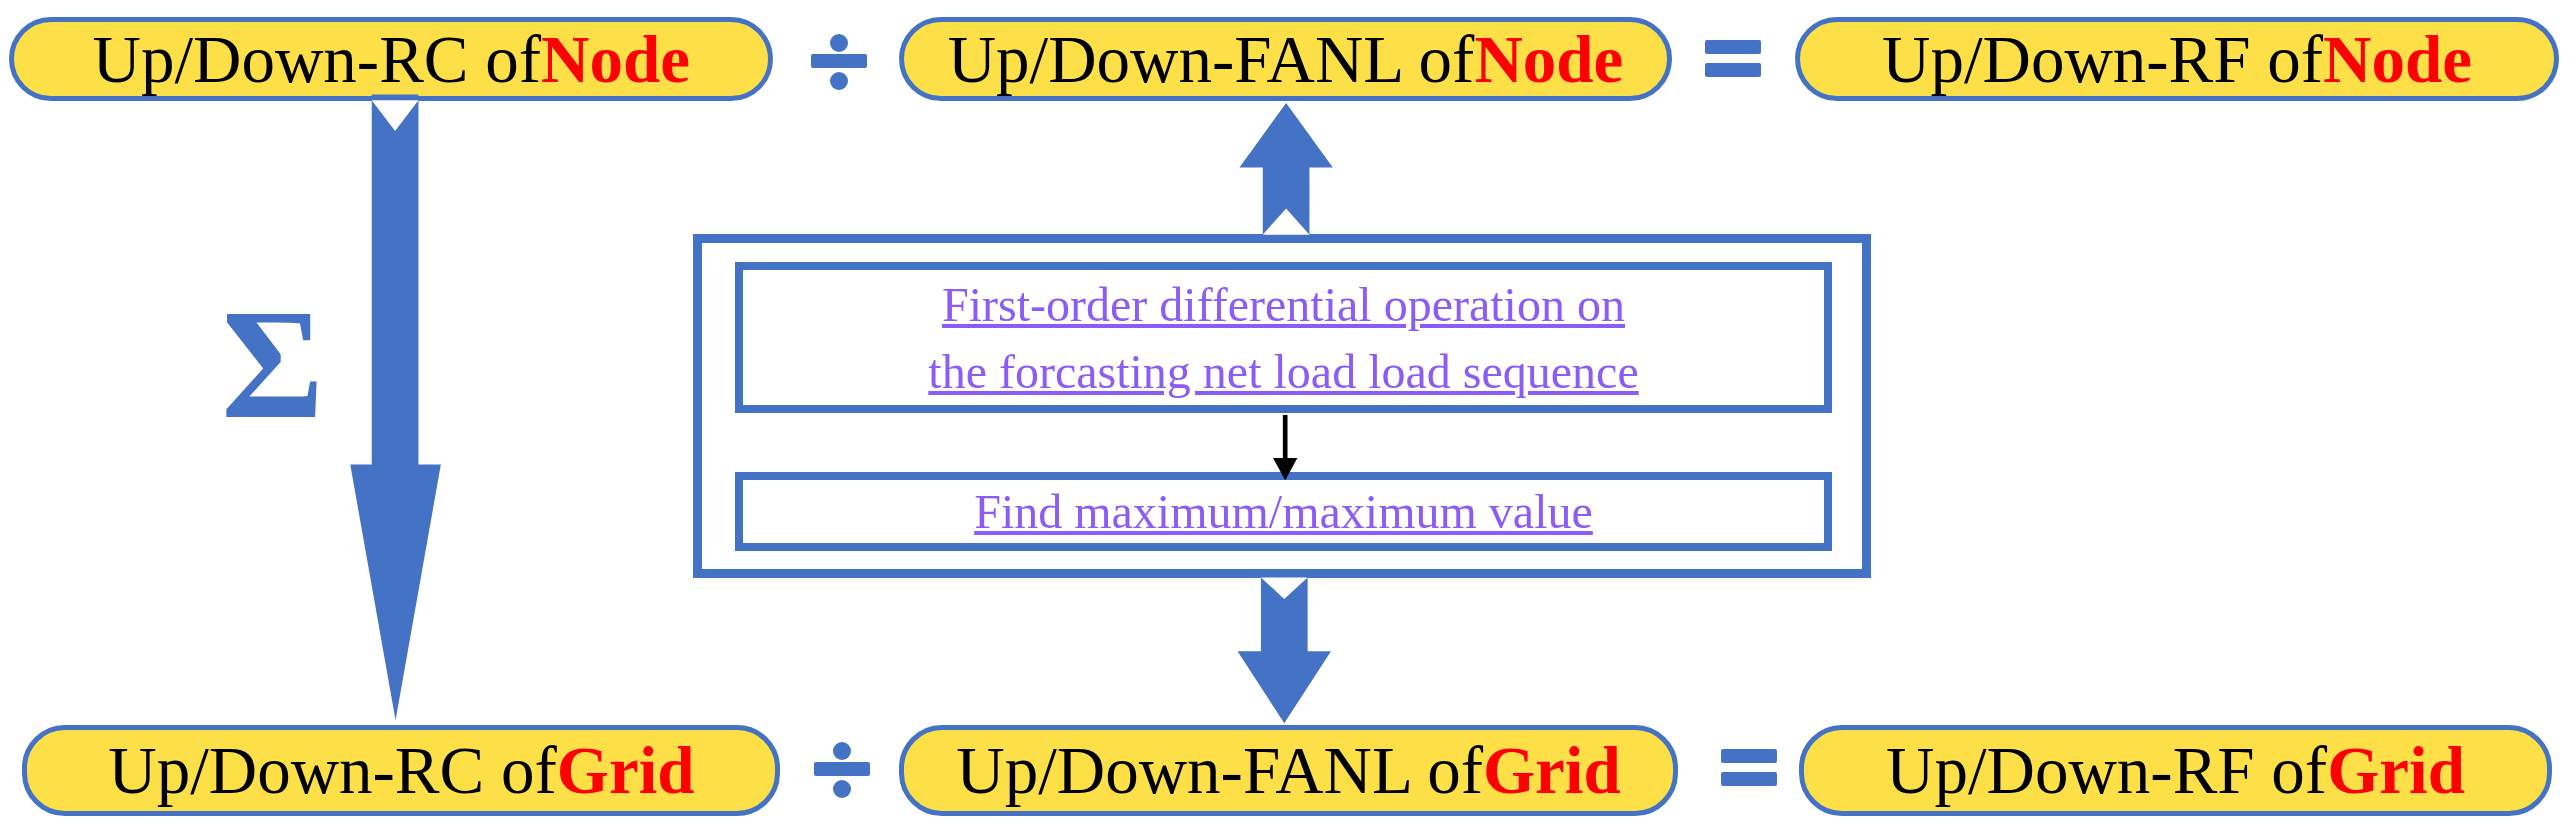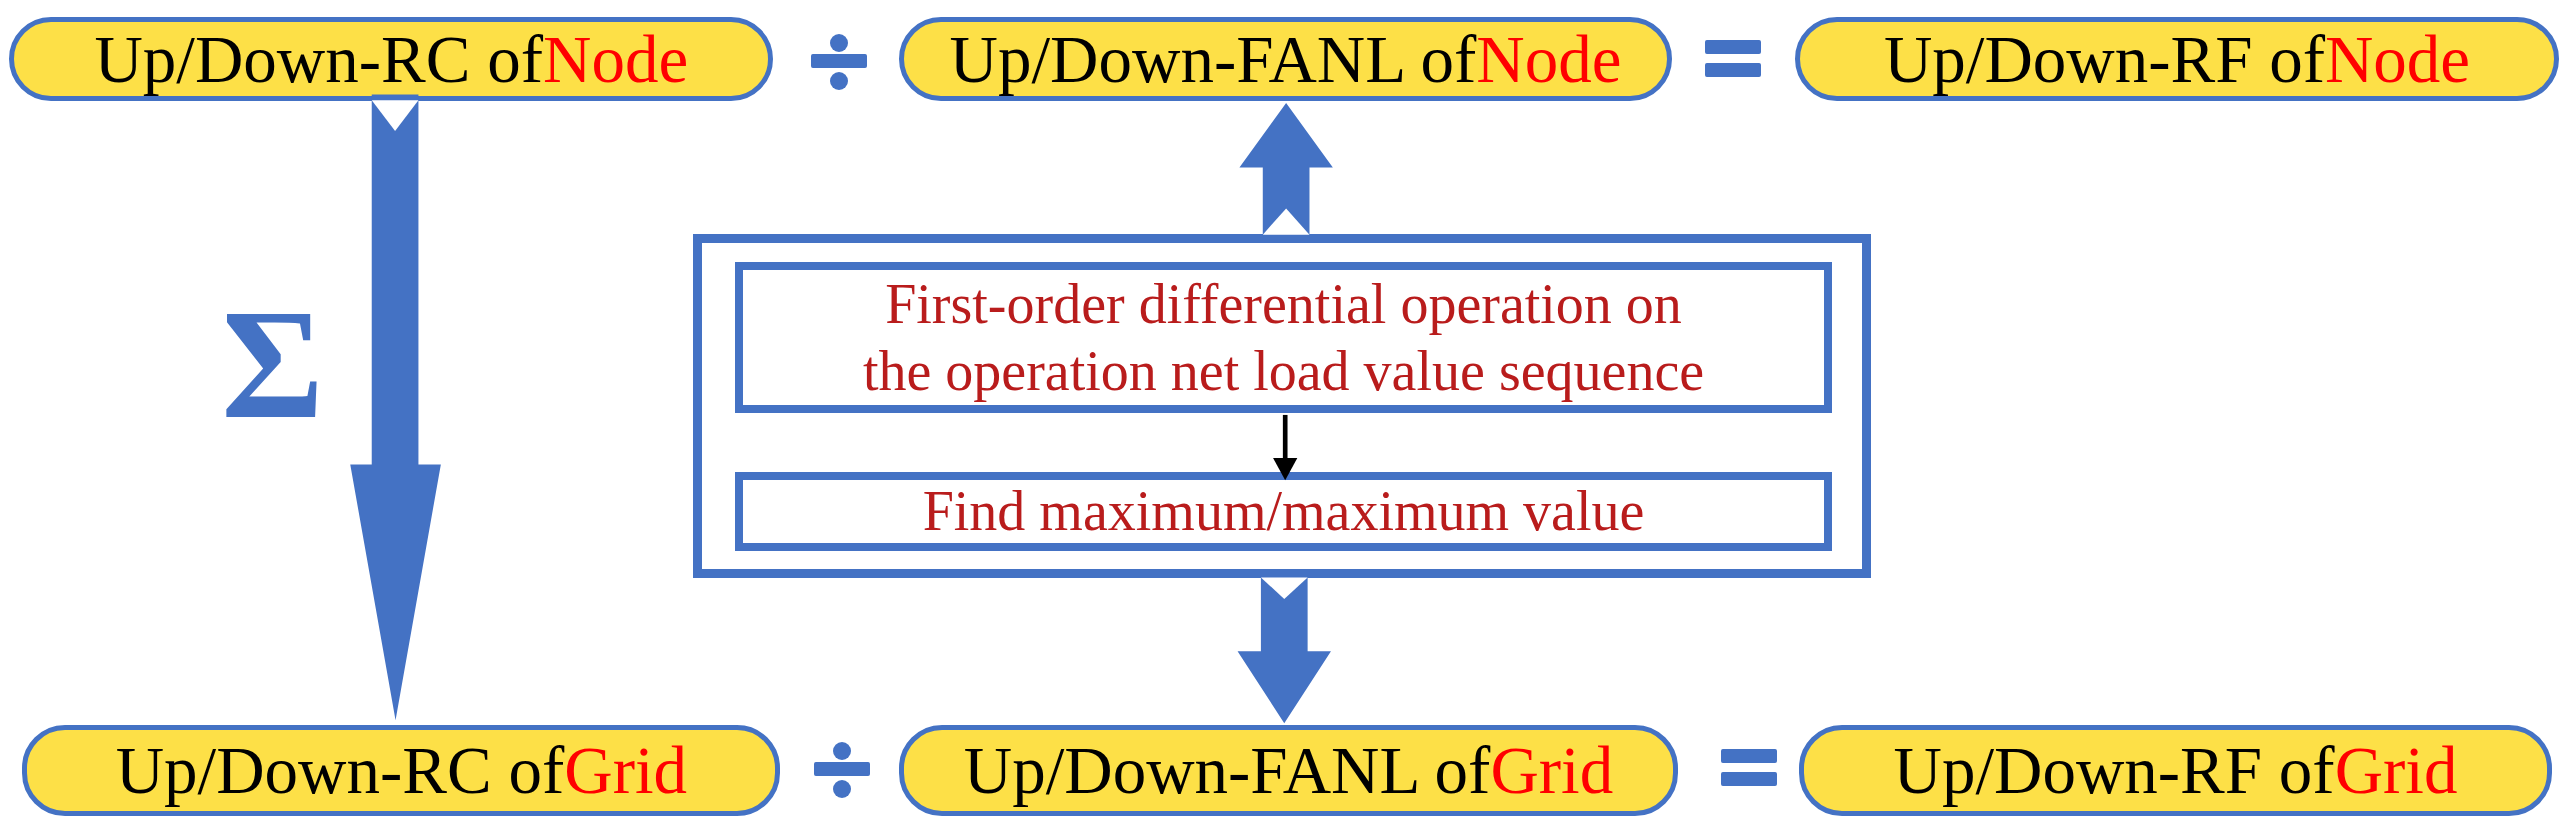--- a/index.html
+++ b/index.html
@@ -12,27 +12,27 @@
     overflow:hidden;
   }
   .pill{
     position:absolute;
     border:5.6px solid #4472C4;
     border-radius:43px;
     background:#fde047;
     display:flex;align-items:center;justify-content:center;
     font-size:67px;line-height:1;color:#000000;white-space:nowrap;
   }
-  .pill .hl{color:#FF0000;font-weight:normal;}
+  .pill .hl{color:#FF0000;font-weight:bold;}
   .sq{
     position:absolute;
     border:8.4px solid #4472C4;
     background:#ffffff;
     display:flex;flex-direction:column;align-items:center;justify-content:center;
-    font-size:56px;line-height:67px;color:#b91c1c;text-align:center;white-space:nowrap;
+    font-size:48px;line-height:67px;color:#8b5cf6;text-align:center;white-space:nowrap;text-decoration:underline;
   }
   .outer{
     position:absolute;
     border:9.3px solid #4472C4;
     background:#ffffff;
   }
   .op{position:absolute;display:flex;flex-direction:column;align-items:center;}
   .op-bar{width:56px;height:14px;background:#4472C4;border-radius:1.9px;}
   .op-dot{width:18px;height:18px;background:#4472C4;border-radius:50%;}
   .divide .op-dot:first-child{margin-bottom:1.9px;}
@@ -99,21 +99,21 @@
     <div class="op-bar"></div>
     <div class="op-bar"></div>
   </div>
 
   <div class="sigma">Σ</div>
 
   <div class="outer" style="left:693px;top:234px;width:1178px;height:344px"></div>
 
   <div class="sq" style="left:735px;top:262px;width:1097px;height:151px">
     <div>First-order differential operation on</div>
-    <div>the operation net load value sequence</div>
+    <div>the forcasting net load load sequence</div>
   </div>
 
   <div class="sq" style="left:735px;top:472px;width:1097px;height:79px">
     <div>Find maximum/maximum value</div>
   </div>
 
   <svg class="arrows" width="2576" height="828" viewBox="0 0 2758 886">
 
     <g>
       <path fill="#4472C4" d="M398,101 L448,101 L448,497 L472,497 L423.5,771 L375,497 L398,497 Z"></path>

